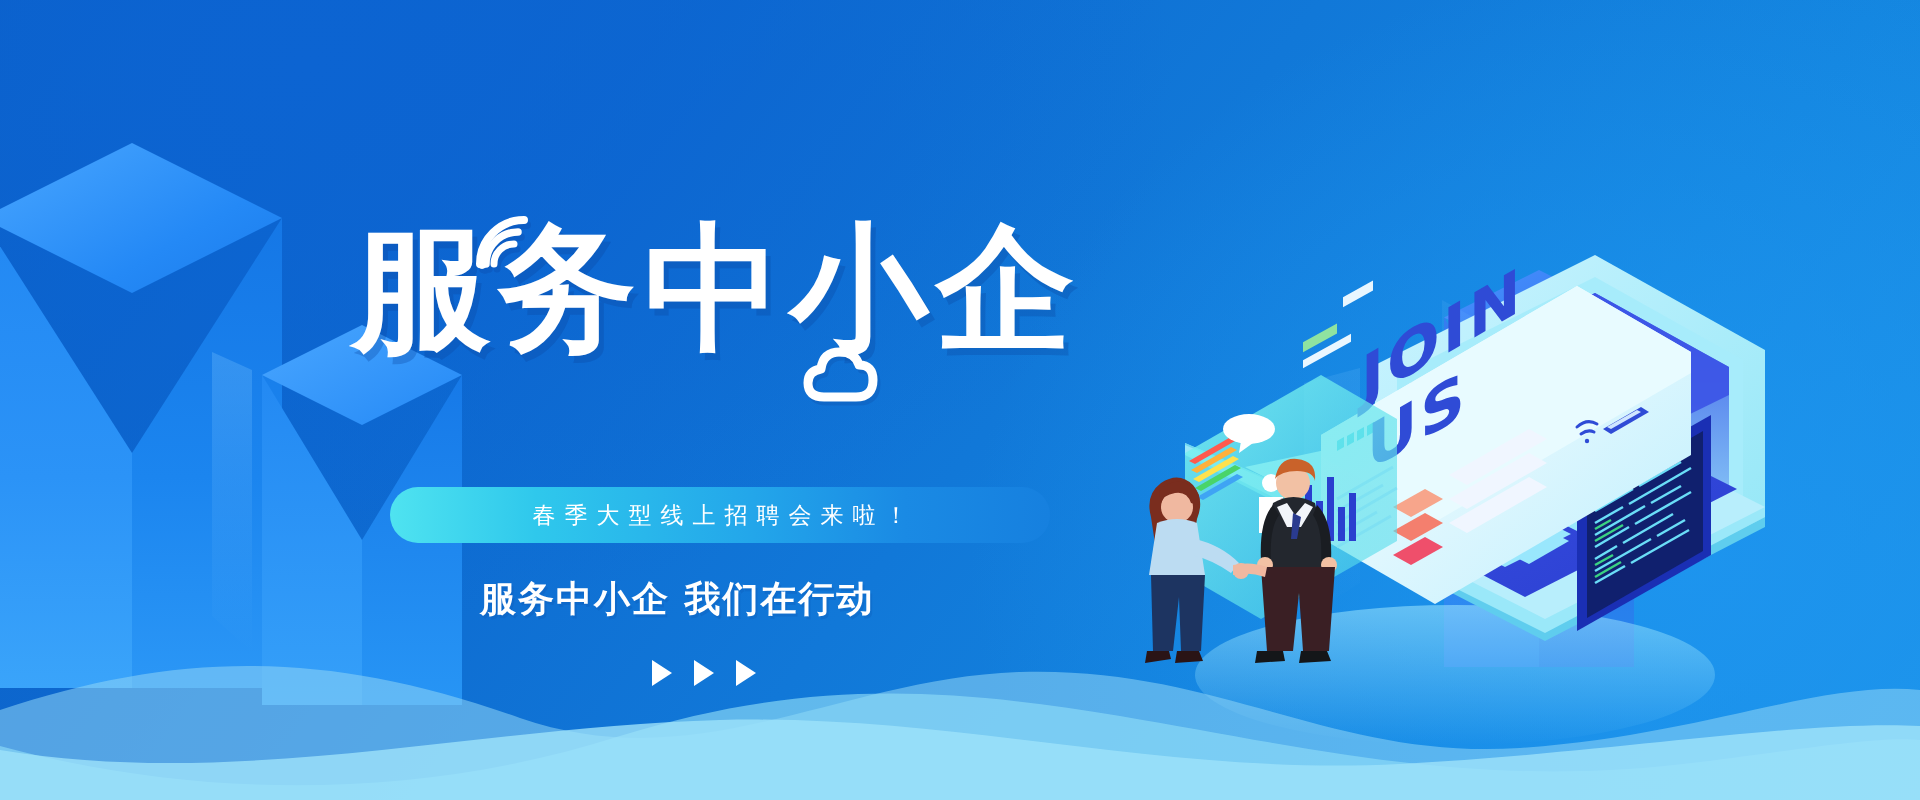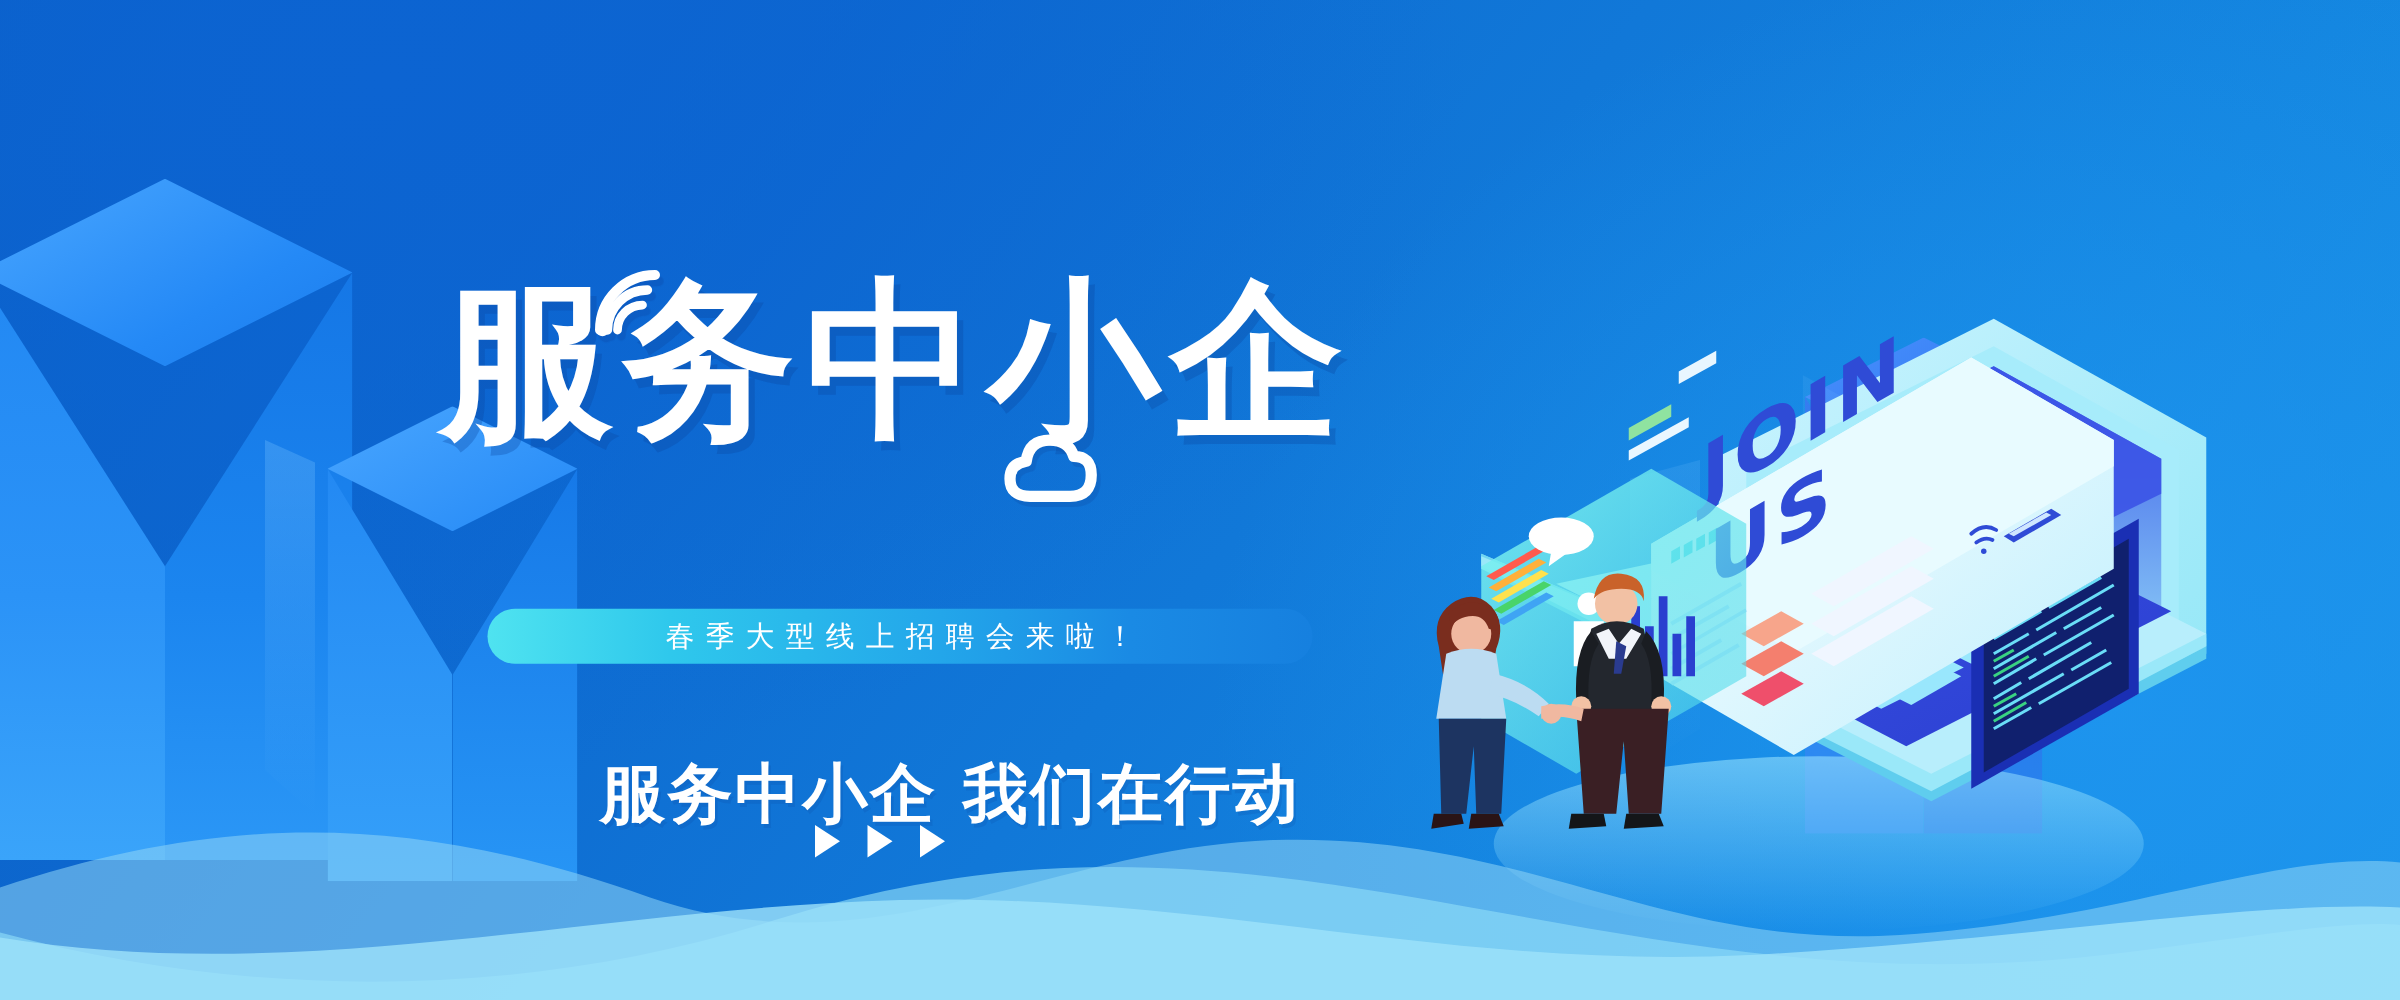--- a/index.html
+++ b/index.html
@@ -126,40 +126,39 @@
       filter:drop-shadow(3px 5px 0 rgba(10,70,160,.28));
   }
   #cloud-icon{
       position:absolute; left:800px; top:345px; width:86px; height:58px;
       filter:drop-shadow(3px 4px 0 rgba(10,70,160,.25));
   }
 
   
   #pill{
       position:absolute; left:390px; top:487px;
-      width:660px; height:44px;
+      width:660px; height:56px;
       border-radius:28px;
       background:linear-gradient(90deg,#4fe3f0 0%, #2fc8ec 22%, #23a6ea 55%, #1a8ae4 78%, #1680df 100%);
       display:flex; align-items:center; justify-content:center;
   }
   #pill span{
       color:#ffffff; font-size:23px; letter-spacing:9px; font-weight:500;
       text-indent:9px;
       font-family:"DejaVu Sans","Liberation Sans",sans-serif;
   }
 
   
   #tagline{
       position:absolute; left:480px; top:575px;
-      font-size:52px; font-weight:bold; color:#ffffff;
+      font-size:36px; font-weight:bold; color:#ffffff;
       letter-spacing:2px;
       white-space:nowrap;
       font-family:"DejaVu Sans","Liberation Sans",sans-serif;
       text-shadow:2px 3px 0 rgba(10,70,160,.18);
-      margin-top:26px;
   }
 
   
   #arrows{ position:absolute; left:652px; top:660px; display:flex; gap:22px; }
   #arrows i{
       display:block; width:0; height:0;
       border-left:20px solid #ffffff;
       border-top:13px solid transparent;
       border-bottom:13px solid transparent;
   }

